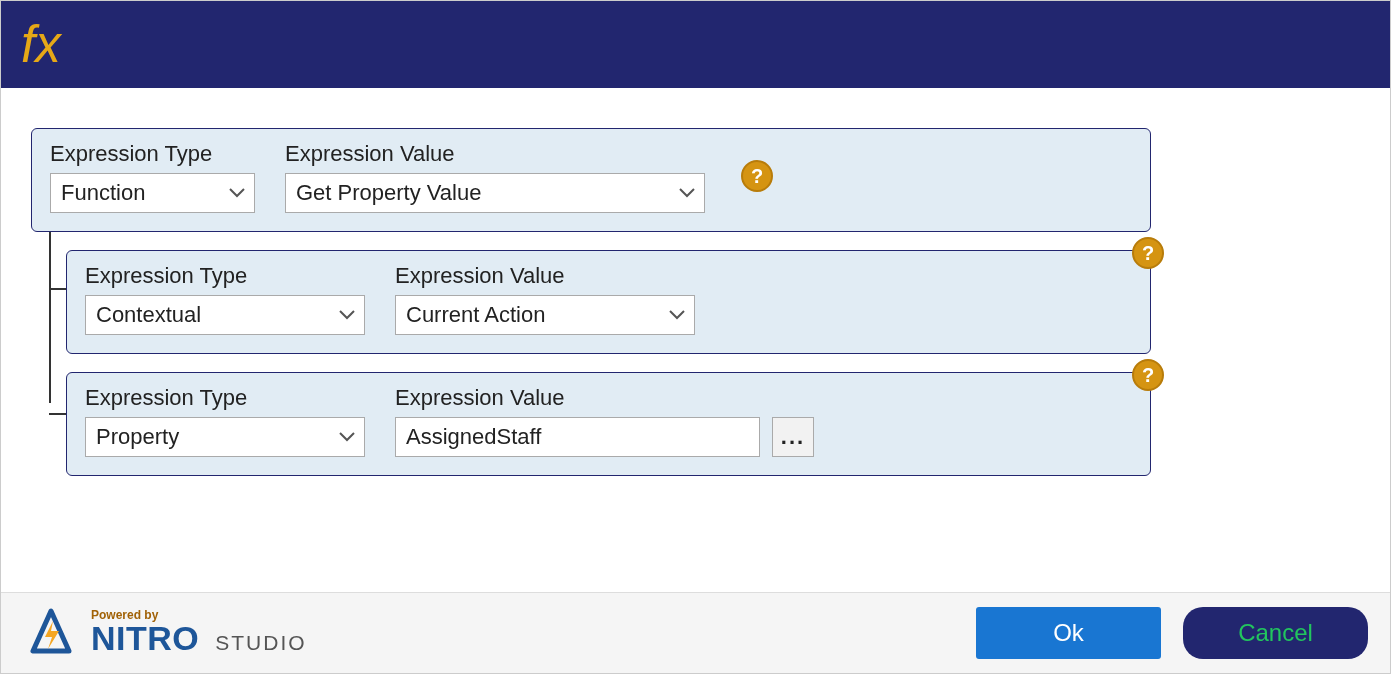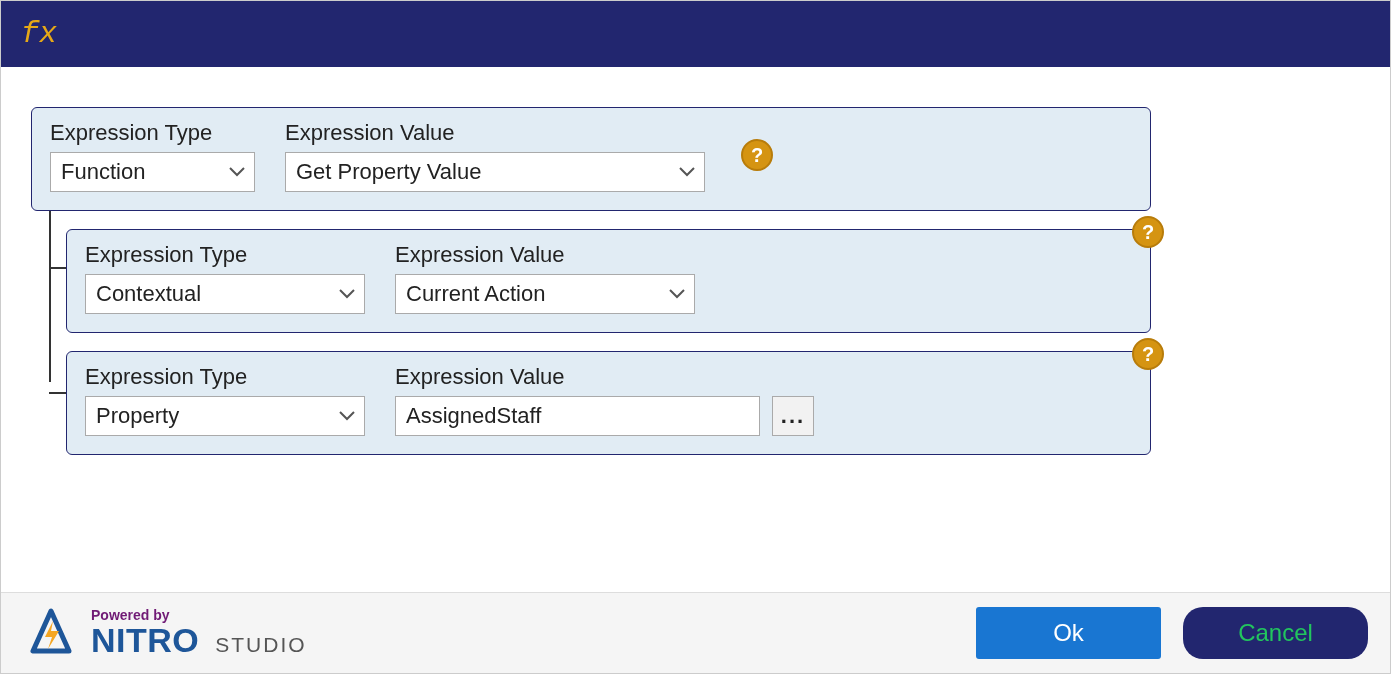--- a/index.html
+++ b/index.html
@@ -14,23 +14,23 @@
   }
   .header {
     background: #22266f;
     color: #ffffff;
     display: flex;
     align-items: center;
     padding: 18px 20px;
     gap: 20px;
   }
   .fx-icon {
-    font-family: Liberation Mono, monospace;
+    font-family: Liberation Sans, sans-serif;
     font-style: italic;
-    font-size: 30px;
+    font-size: 51px;
     color: #e6a817;
     font-weight: 500;
     line-height: 1;
   }
   .header-title {
     font-size: 38px;
     font-weight: 400;
   }
   .content {
     flex: 1;
@@ -160,22 +160,22 @@
     align-items: center;
     gap: 12px;
   }
   .brand-icon svg { display: block; }
   .brand-text {
     display: flex;
     flex-direction: column;
     line-height: 1.05;
   }
   .brand-powered {
-    font-size: 14px;
-    color: #701a75;
+    font-size: 12px;
+    color: #a16207;
     font-weight: 600;
   }
   .brand-name {
     display: flex;
     align-items: baseline;
     gap: 16px;
   }
   .brand-nitro {
     font-size: 34px;
     font-weight: 800;

